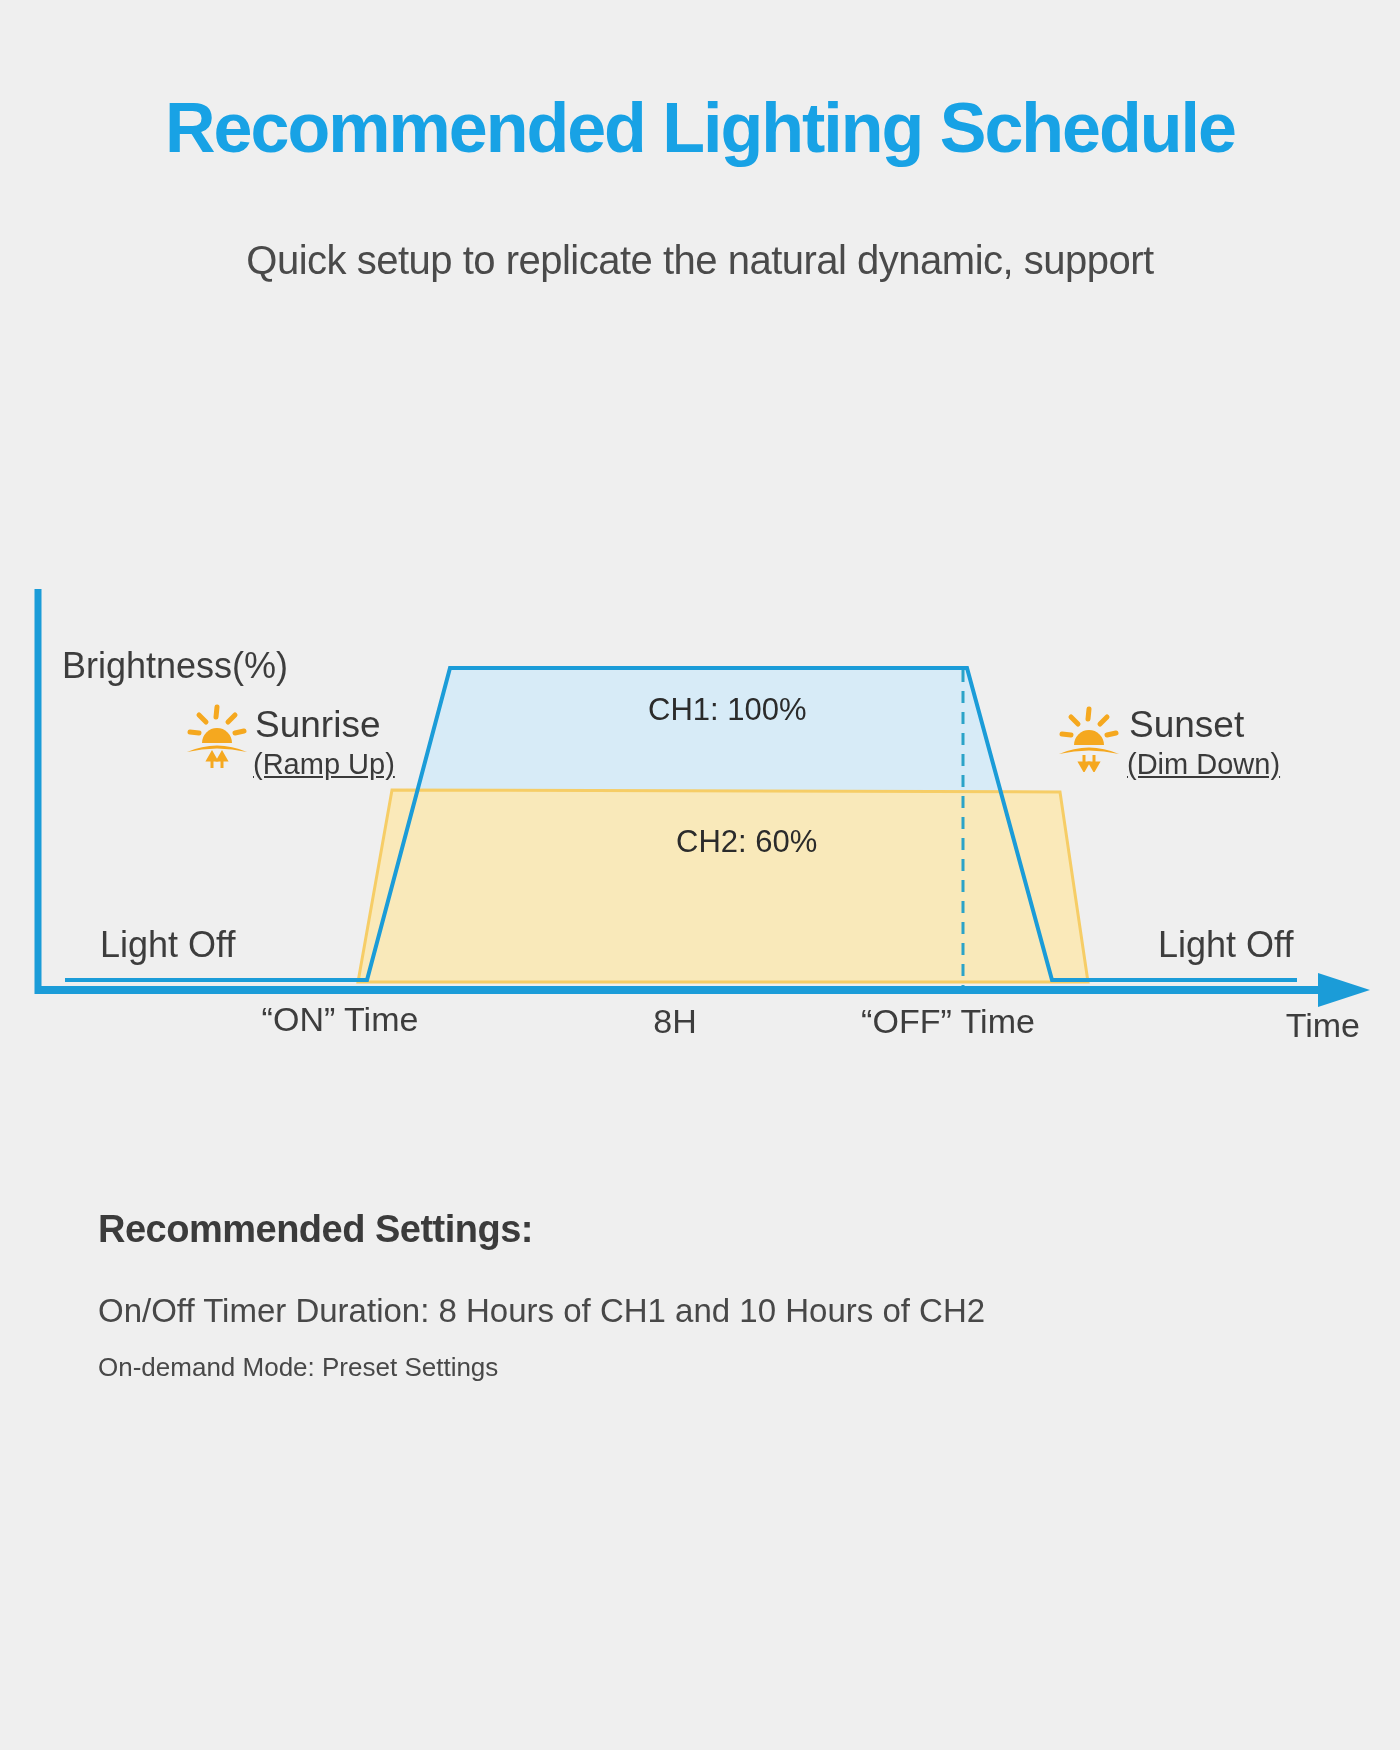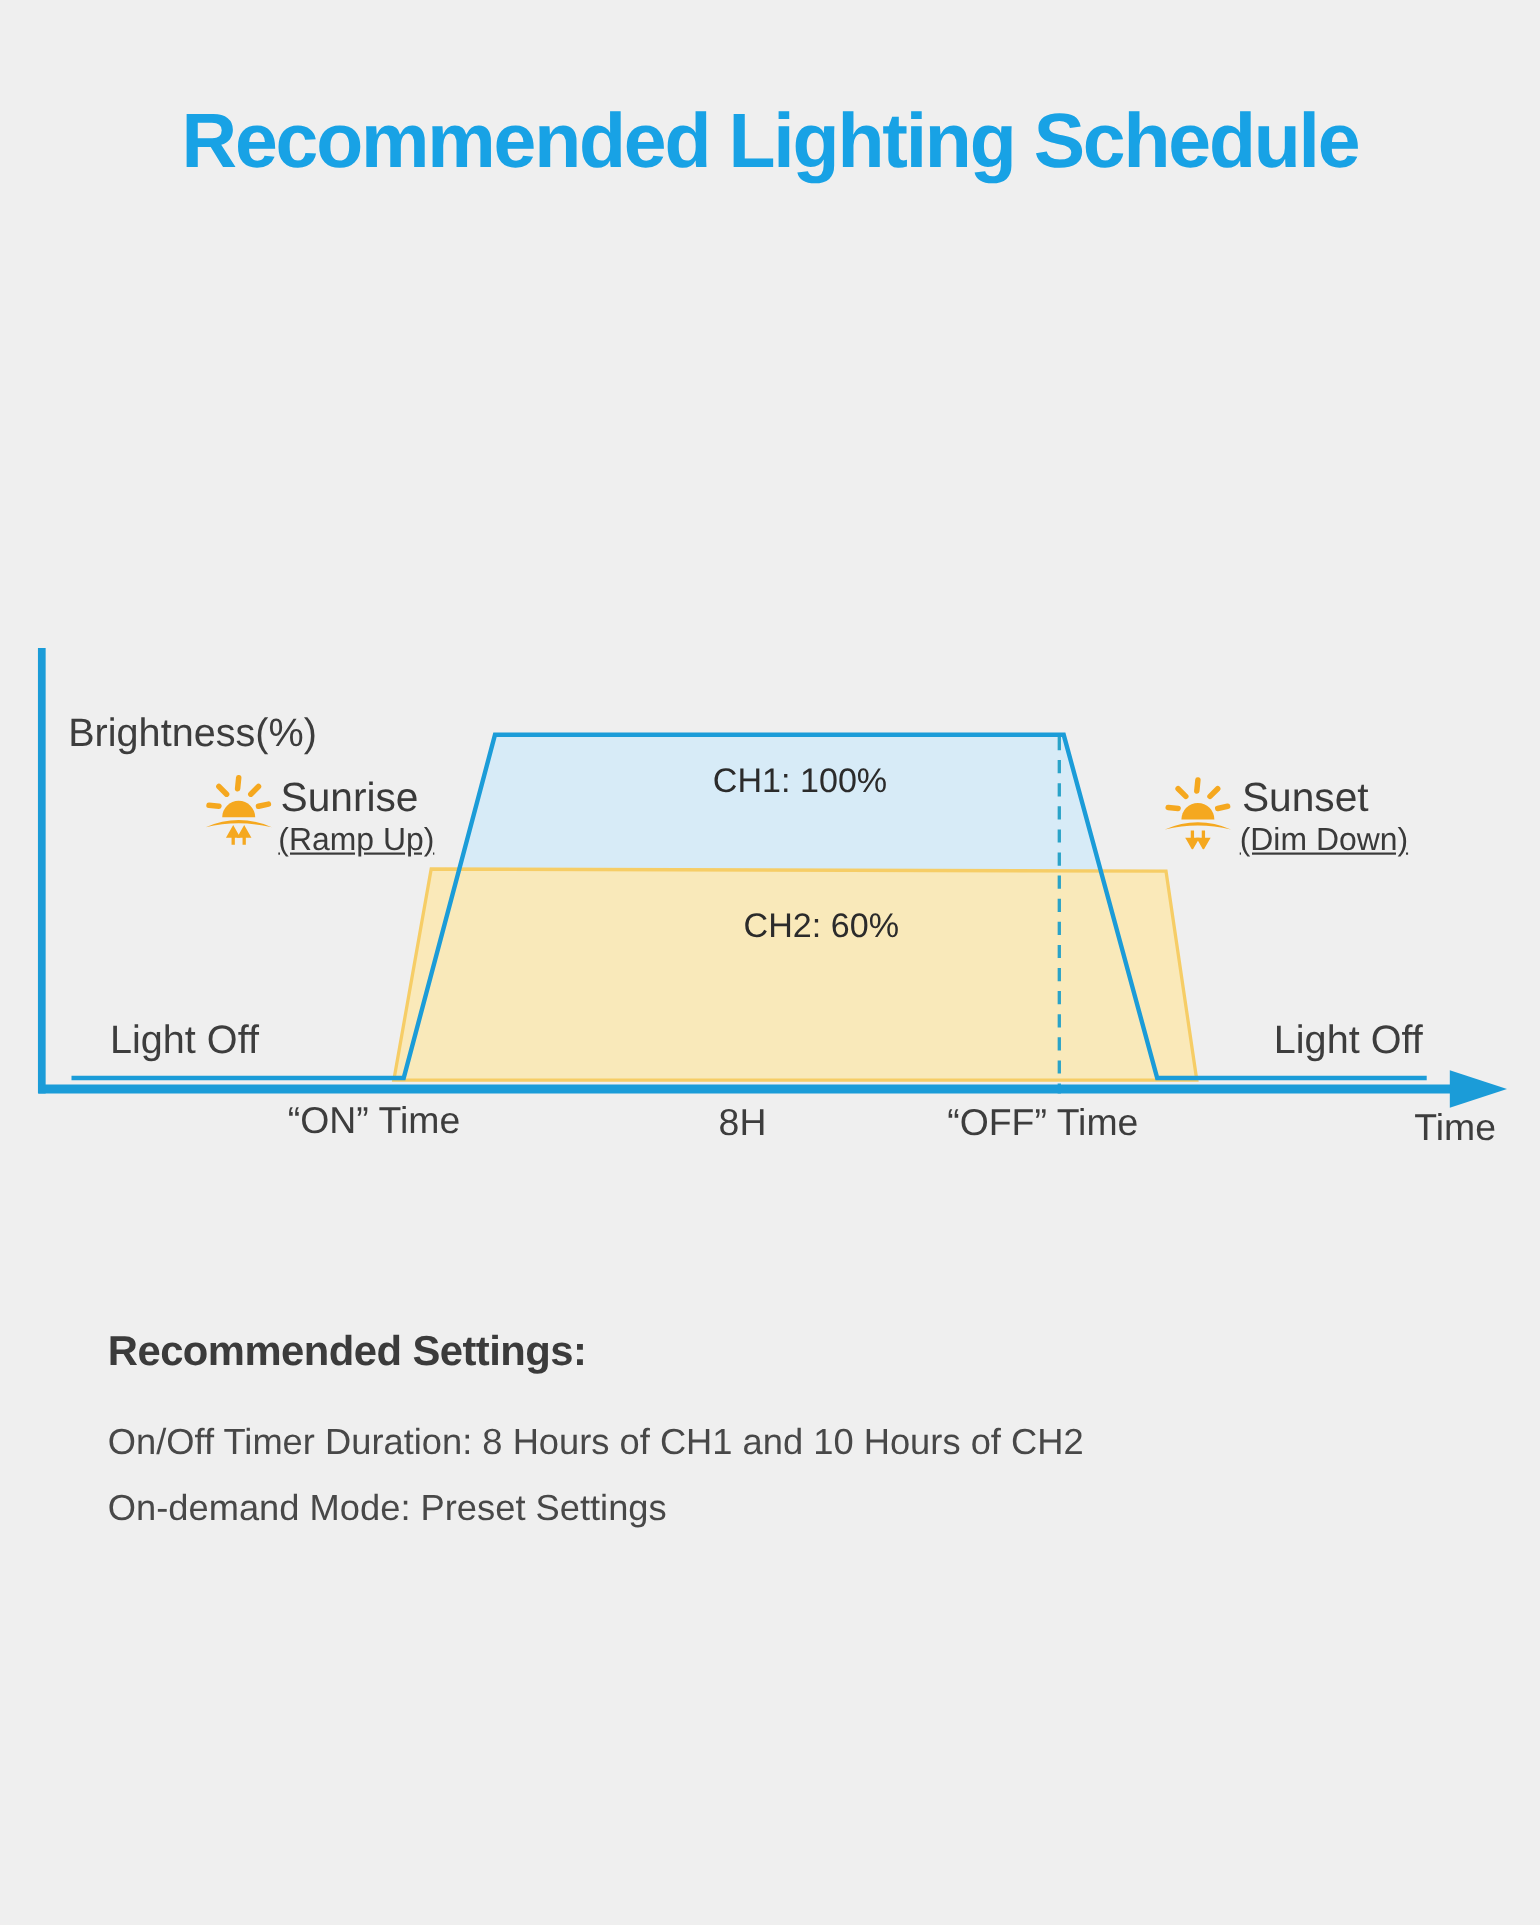--- a/index.html
+++ b/index.html
@@ -40,27 +40,28 @@
   #lightoff-right{left:1158px;top:924px;}
   #tick-on{left:230px;top:1000px;width:220px;}
   #tick-8h{left:600px;top:1002px;width:150px;}
   #tick-off{left:838px;top:1002px;width:220px;}
   #tick-time{left:1200px;top:1006px;width:160px;text-align:right;}
   #settings-heading{
     left:98px;top:1208px;
     font-size:38px;font-weight:bold;color:#3B3B3B;letter-spacing:-0.5px;
   }
   #settings-line1{left:98px;top:1292px;font-size:33px;color:#484848;}
-  #settings-line2{left:98px;top:1352px;font-size:33px;color:#484848;}
+  #settings-line2{left:98px;top:1352px;font-size:26px;color:#484848;}
 </style>
 </head>
 <body>
 
 <div class="abs" id="title">Recommended Lighting Schedule</div>
 <div class="abs" id="subtitle">
+  <div>Quick setup to replicate the natural dynamic, support</div>
 </div>
 
 <svg class="abs" style="left:0;top:540px;" width="1400" height="520" viewBox="0 540 1400 520">
 
   <polygon points="367,980 450,668 967,668 1052,980" fill="#D7EBF7"></polygon>
 
   <polygon points="358,982 392,790 1060,792 1088,982" fill="#FBE9B6" fill-opacity="0.94" stroke="#F6CD66" stroke-width="3"></polygon>
 
   <polyline points="65,980 367,980 450,668 967,668 1052,980 1297,980" fill="none" stroke="#1B9CD8" stroke-width="4"></polyline>
 

